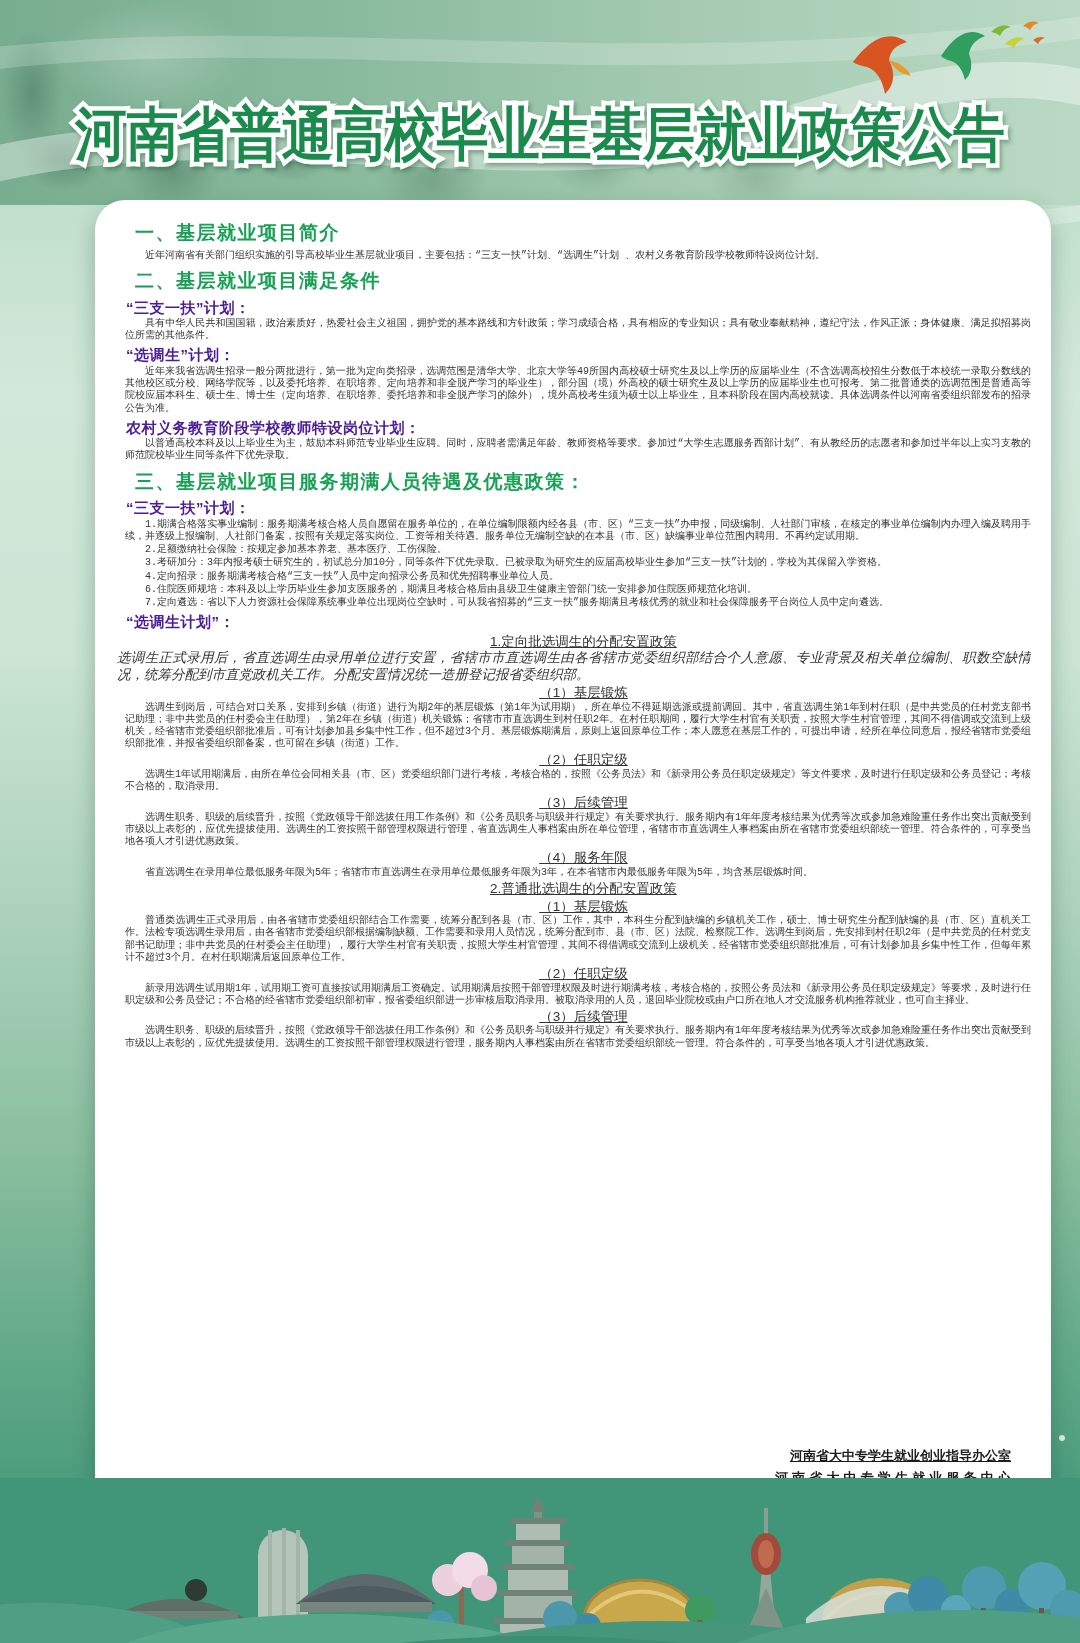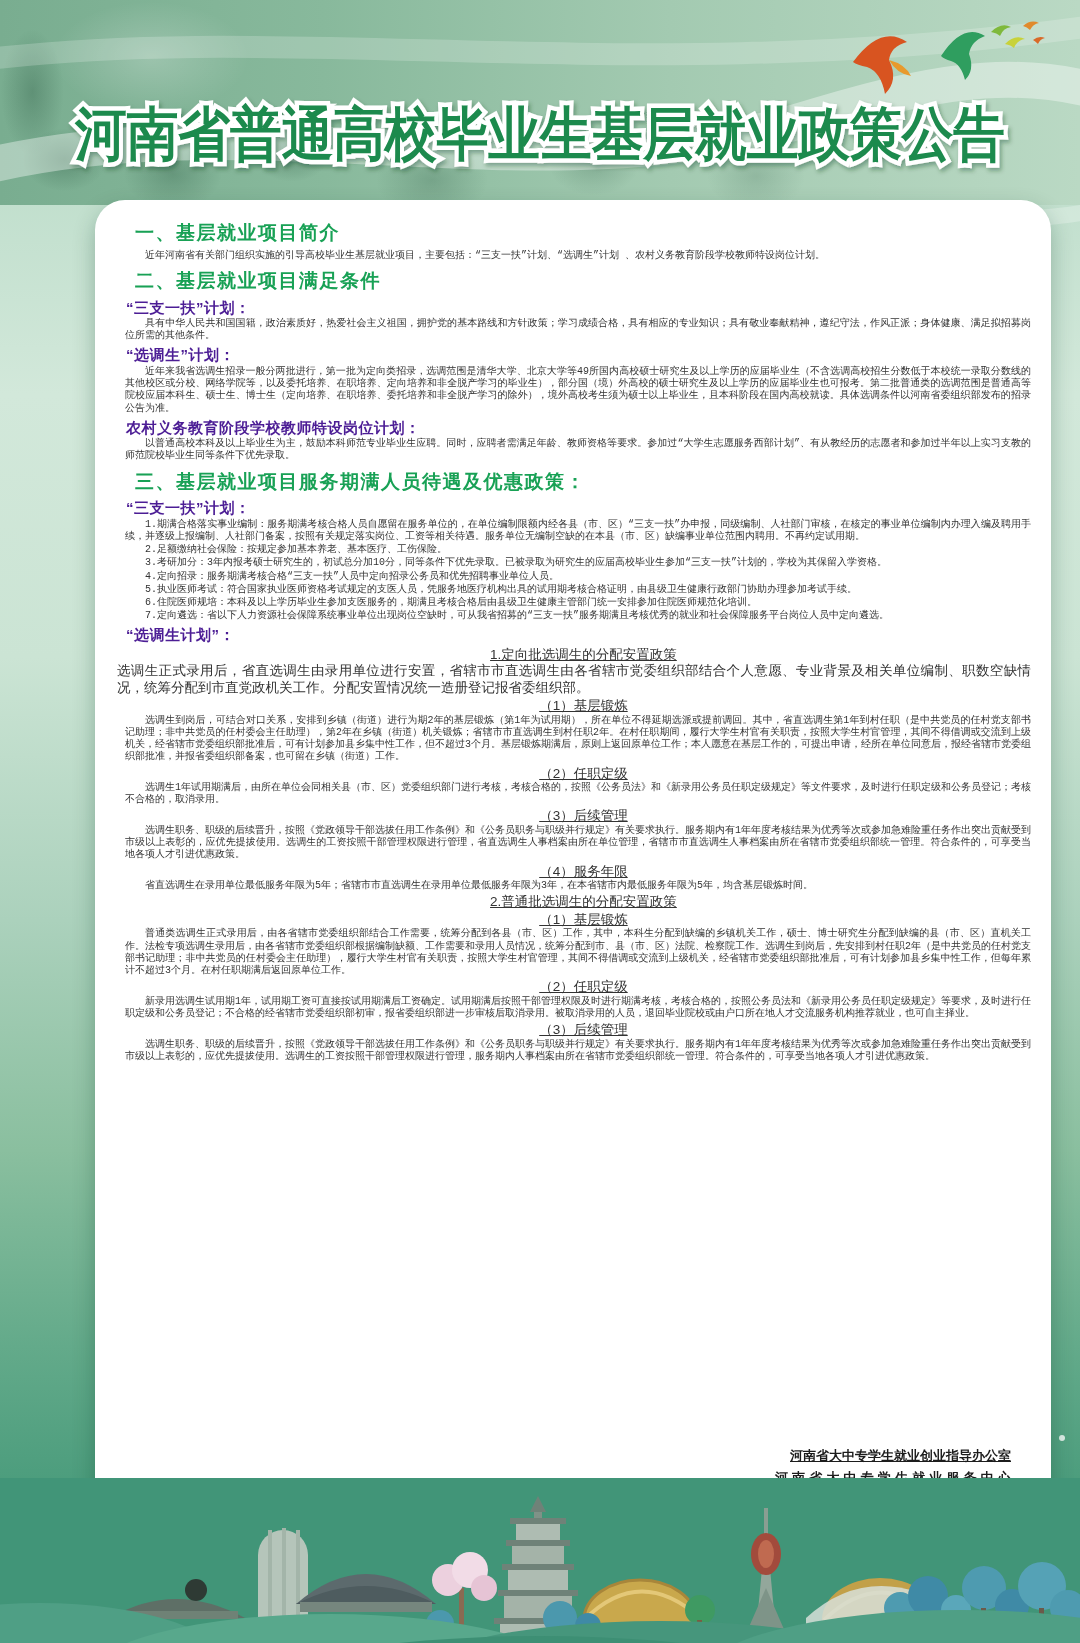--- a/index.html
+++ b/index.html
@@ -38,21 +38,21 @@
   .blk{text-align:justify;word-break:break-all;}
   .blk.heading{
     font-size:19px;font-weight:bold;color:#18a155;letter-spacing:1.5px;
     margin:7px 0 4px 18px;text-align:left;line-height:1.3;
   }
   .blk.sub{
     font-size:15px;font-weight:bold;color:#4c1d95;
     margin:3px 0 1px 9px;text-align:left;line-height:1.3;letter-spacing:.5px;
   }
   .blk.para {font-size:10px;line-height:1.22;text-indent:2em;margin:0 0 1px 8px;font-family:Liberation Mono, monospace;}
-  .blk.para0{font-size:13.5px;line-height:1.22;text-indent:0;margin:0 0 1px 0;}
+  .blk.para0{font-size:13.5px;line-height:1.22;text-indent:0;margin:0 0 1px 0;font-style:italic;}
   .blk.label{font-size:13.5px;line-height:1.3;text-indent:1.4em;text-align:center;margin:0;text-decoration:underline;}
   .signatures{
     position:absolute;right:40px;bottom:26px;text-align:right;
     font-weight:bold;color:#1c1c1c;font-size:13px;line-height:1.75;text-decoration:underline;
   }
   .signatures .sig-line-2{letter-spacing:.32em;margin-right:-0.32em;}
   
   .overlay-svg{position:absolute;left:0;top:0;pointer-events:none;}
   .birds{position:absolute;left:845px;top:14px;}
   .cityscape{position:absolute;left:0;bottom:0;}
@@ -104,21 +104,20 @@
         <div class="blk sub">“选调生”计划：</div>
         <div class="blk para">近年来我省选调生招录一般分两批进行，第一批为定向类招录，选调范围是清华大学、北京大学等49所国内高校硕士研究生及以上学历的应届毕业生（不含选调高校招生分数低于本校统一录取分数线的其他校区或分校、网络学院等，以及委托培养、在职培养、定向培养和非全脱产学习的毕业生），部分国（境）外高校的硕士研究生及以上学历的应届毕业生也可报考。第二批普通类的选调范围是普通高等院校应届本科生、硕士生、博士生（定向培养、在职培养、委托培养和非全脱产学习的除外），境外高校考生须为硕士以上毕业生，且本科阶段在国内高校就读。具体选调条件以河南省委组织部发布的招录公告为准。</div>
         <div class="blk sub">农村义务教育阶段学校教师特设岗位计划：</div>
         <div class="blk para">以普通高校本科及以上毕业生为主，鼓励本科师范专业毕业生应聘。同时，应聘者需满足年龄、教师资格等要求。参加过“大学生志愿服务西部计划”、有从教经历的志愿者和参加过半年以上实习支教的师范院校毕业生同等条件下优先录取。</div>
         <div class="blk heading">三、基层就业项目服务期满人员待遇及优惠政策：</div>
         <div class="blk sub">“三支一扶”计划：</div>
         <div class="blk para">1.期满合格落实事业编制：服务期满考核合格人员自愿留在服务单位的，在单位编制限额内经各县（市、区）“三支一扶”办申报，同级编制、人社部门审核，在核定的事业单位编制内办理入编及聘用手续，并逐级上报编制、人社部门备案，按照有关规定落实岗位、工资等相关待遇。服务单位无编制空缺的在本县（市、区）缺编事业单位范围内聘用。不再约定试用期。</div>
         <div class="blk para">2.足额缴纳社会保险：按规定参加基本养老、基本医疗、工伤保险。</div>
         <div class="blk para">3.考研加分：3年内报考硕士研究生的，初试总分加10分，同等条件下优先录取。已被录取为研究生的应届高校毕业生参加“三支一扶”计划的，学校为其保留入学资格。</div>
         <div class="blk para">4.定向招录：服务期满考核合格“三支一扶”人员中定向招录公务员和优先招聘事业单位人员。</div>
-        <div class="blk para">5.执业医师考试：符合国家执业医师资格考试规定的支医人员，凭服务地医疗机构出具的试用期考核合格证明，由县级卫生健康行政部门协助办理参加考试手续。</div>
         <div class="blk para">6.住院医师规培：本科及以上学历毕业生参加支医服务的，期满且考核合格后由县级卫生健康主管部门统一安排参加住院医师规范化培训。</div>
         <div class="blk para">7.定向遴选：省以下人力资源社会保障系统事业单位出现岗位空缺时，可从我省招募的“三支一扶”服务期满且考核优秀的就业和社会保障服务平台岗位人员中定向遴选。</div>
         <div class="blk sub">“选调生计划”：</div>
         <div class="blk label">1.定向批选调生的分配安置政策</div>
         <div class="blk para0">选调生正式录用后，省直选调生由录用单位进行安置，省辖市市直选调生由各省辖市党委组织部结合个人意愿、专业背景及相关单位编制、职数空缺情况，统筹分配到市直党政机关工作。分配安置情况统一造册登记报省委组织部。</div>
         <div class="blk label">（1）基层锻炼</div>
         <div class="blk para">选调生到岗后，可结合对口关系，安排到乡镇（街道）进行为期2年的基层锻炼（第1年为试用期），所在单位不得延期选派或提前调回。其中，省直选调生第1年到村任职（是中共党员的任村党支部书记助理；非中共党员的任村委会主任助理），第2年在乡镇（街道）机关锻炼；省辖市市直选调生到村任职2年。在村任职期间，履行大学生村官有关职责，按照大学生村官管理，其间不得借调或交流到上级机关，经省辖市党委组织部批准后，可有计划参加县乡集中性工作，但不超过3个月。基层锻炼期满后，原则上返回原单位工作；本人愿意在基层工作的，可提出申请，经所在单位同意后，报经省辖市党委组织部批准，并报省委组织部备案，也可留在乡镇（街道）工作。</div>
         <div class="blk label">（2）任职定级</div>
         <div class="blk para">选调生1年试用期满后，由所在单位会同相关县（市、区）党委组织部门进行考核，考核合格的，按照《公务员法》和《新录用公务员任职定级规定》等文件要求，及时进行任职定级和公务员登记；考核不合格的，取消录用。</div>
         <div class="blk label">（3）后续管理</div>

